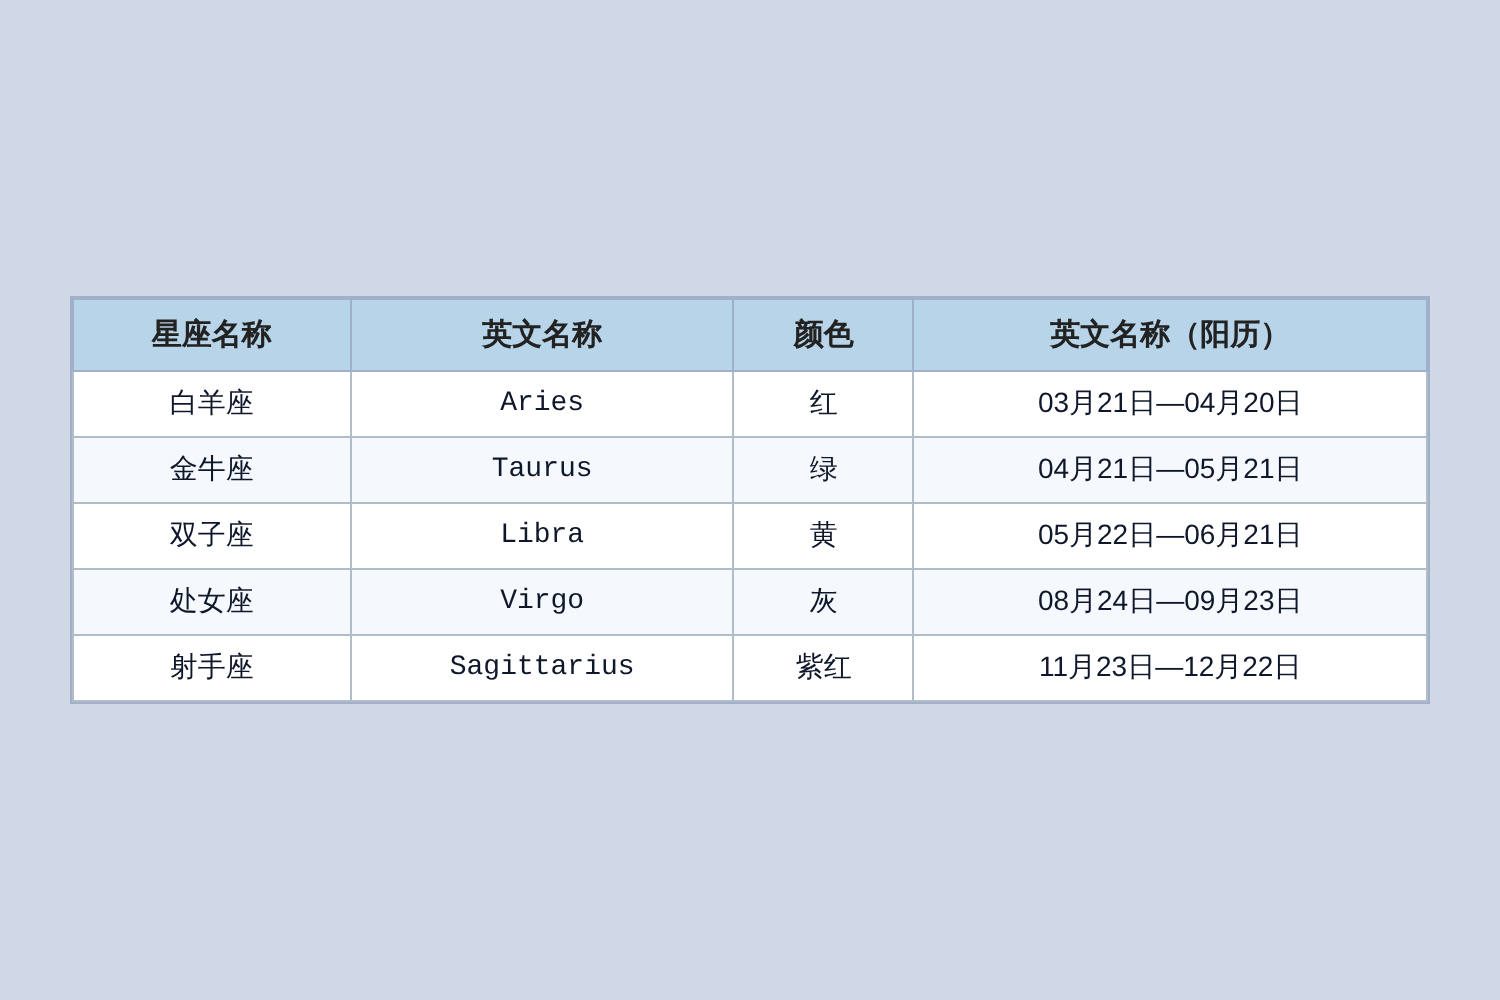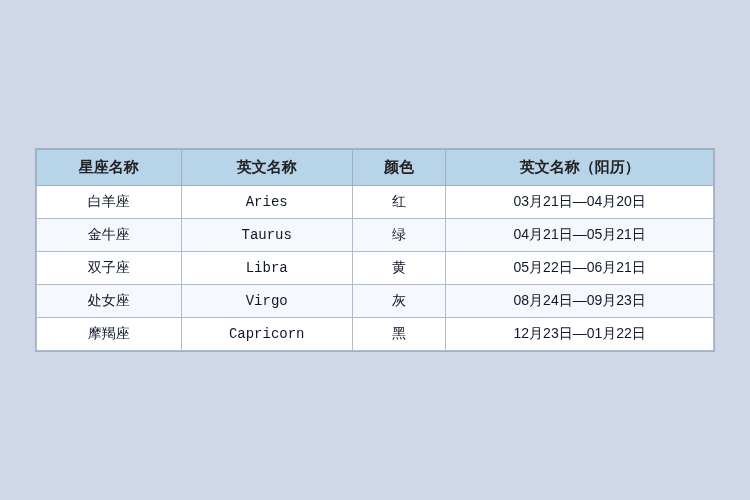--- a/index.html
+++ b/index.html
@@ -103,20 +103,20 @@
           <td>黄</td>
           <td>05月22日—06月21日</td>
         </tr>
         <tr>
           <td>处女座</td>
           <td>Virgo</td>
           <td>灰</td>
           <td>08月24日—09月23日</td>
         </tr>
         <tr>
-          <td>摩羯座</td>
-          <td>Capricorn</td>
-          <td>黑</td>
-          <td>12月23日—01月22日</td>
+          <td>射手座</td>
+          <td>Sagittarius</td>
+          <td>紫红</td>
+          <td>11月23日—12月22日</td>
         </tr>
       </tbody>
   </table>
 </div>
 
 </body></html>

